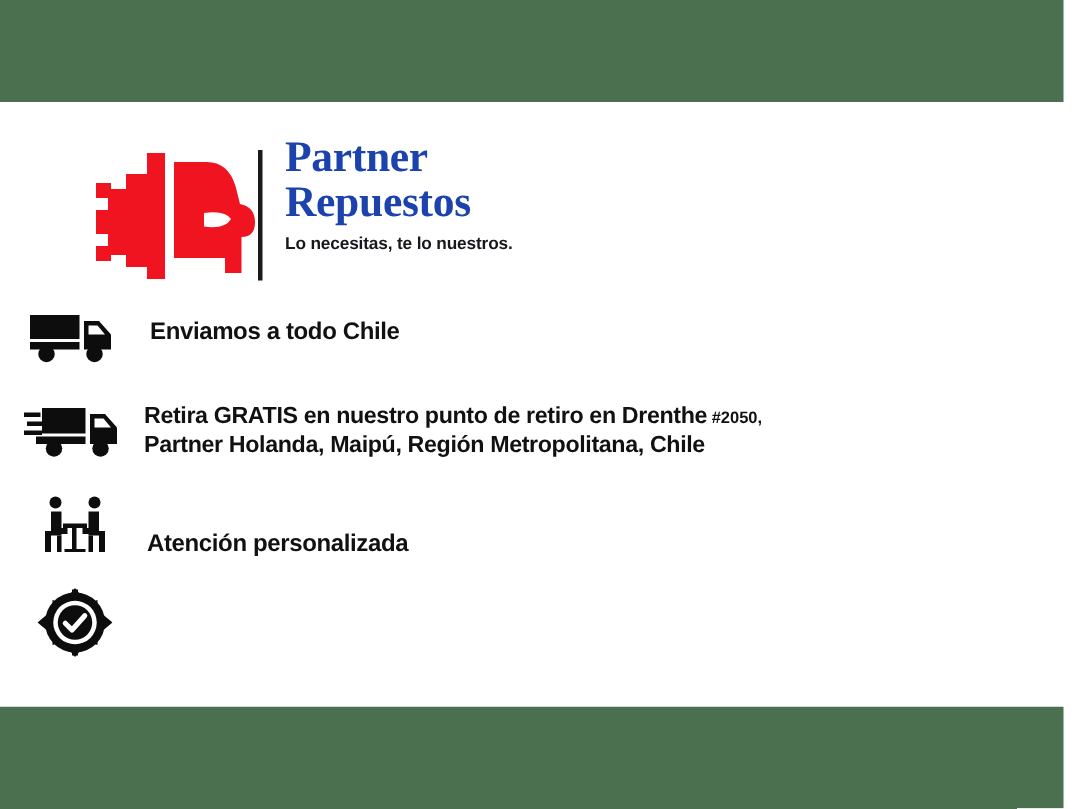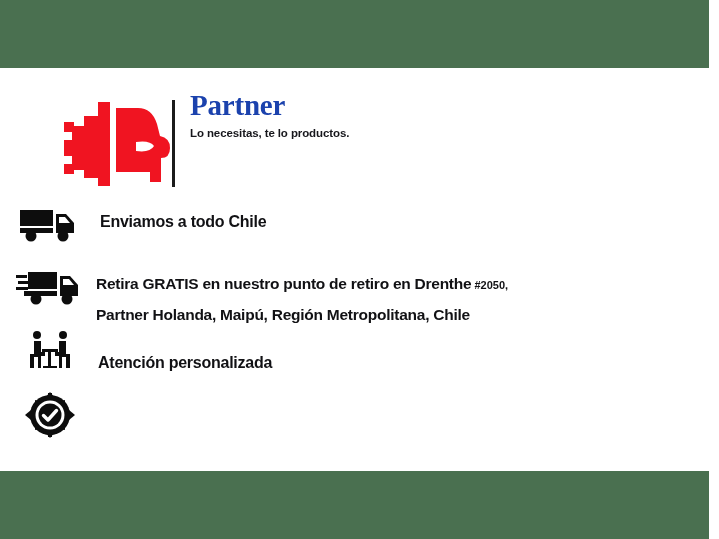--- a/index.html
+++ b/index.html
@@ -117,21 +117,21 @@
   .row-pickup  { top: 62px; }
   .row-support { top: 124px; align-items: flex-end; }
   .row-warranty{ top: 186px; }
 
   .row-ship .feature-icon     { margin-left: 18px; width: 60px; height: 38px; }
   .row-pickup .feature-icon   { margin-left: 14px; width: 68px; height: 38px; }
   .row-support .feature-icon  { margin-left: 24px; width: 52px; height: 42px; }
   .row-warranty .feature-icon { margin-left: 25px; width: 50px; height: 46px; }
 
   .row-ship .feature-text     { margin-left: 22px; margin-top: 7px; font-size: 16px; }
-  .row-pickup .feature-text   { margin-left: 14px; margin-top: 1px; font-size: 15.5px; line-height: 30px; }
+  .row-pickup .feature-text   { margin-left: 14px; margin-top: 1px; font-size: 15.5px; line-height: 17px; }
   .row-support .feature-text  { margin-left: 22px; margin-top: 10px; font-size: 16px; }
   .row-warranty .feature-text { margin-left: 23px; margin-top: 12px; font-size: 16px; }
 
   .nowrap { white-space: nowrap; }
 </style>
 </head>
 <body>
 
 <div id="canvas">
 
@@ -160,21 +160,22 @@
 
           <path fill="#ffffff" d="
             M78 44 Q92 42 96 48 Q92 55 78 53 Z"></path>
         </svg>
       </div>
 
       <div class="logo-divider"></div>
 
       <div class="logo-words">
         <div class="brand-line">Partner</div>
-        <div class="brand-tagline">Lo necesitas, te lo productos.</div>
+        <div class="brand-line">Repuestos</div>
+        <div class="brand-tagline">Lo necesitas, te lo nuestros.</div>
       </div>
     </div>
 
     <div class="features">
 
       <div class="feature-row row-ship">
         <span class="feature-icon">
           <svg viewBox="0 0 60 38" width="60" height="38" aria-hidden="true">
             <rect x="2" y="4" width="33" height="16" fill="#0d0d0d"></rect>
             <rect x="2" y="22" width="33" height="5" fill="#0d0d0d"></rect>

